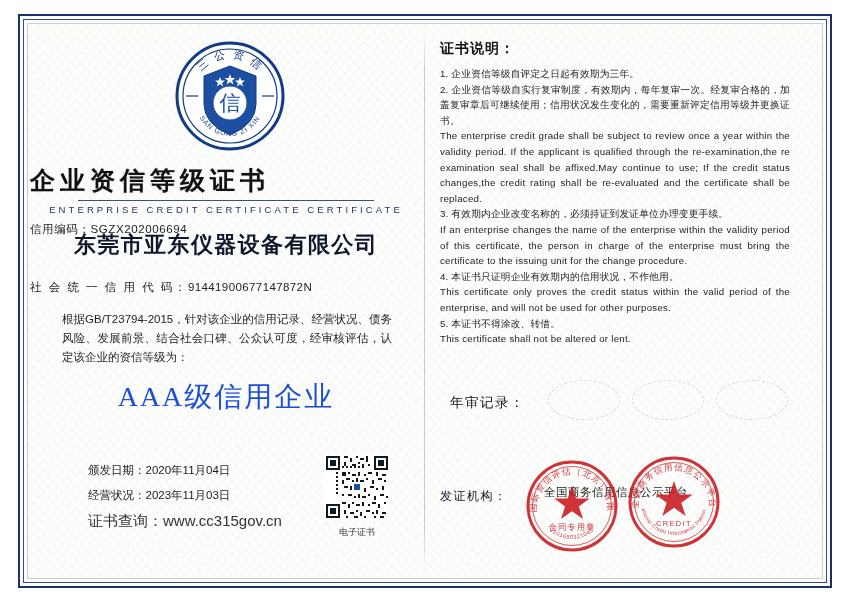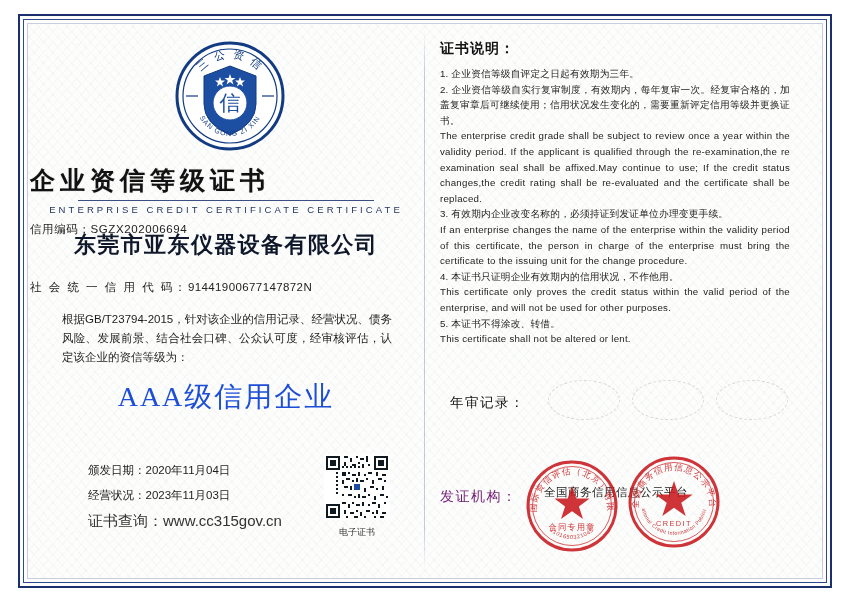--- a/index.html
+++ b/index.html
@@ -256,22 +256,22 @@
   }
   .slot.s1 { left: 0; }
   .slot.s2 { left: 84px; }
   .slot.s3 { left: 168px; }
 
   .issuer-label {
     position: absolute;
     left: 0;
     top: 448px;
     font-family: Liberation Serif, serif;
-    font-size: 14px;
-    color: #701a75;
+    font-size: 12px;
+    color: #0f172a;
     letter-spacing: 1.5px;
   }
   .issuer-lines {
     position: absolute;
     left: 104px;
     top: 440px;
     width: 268px;
     font-size: 11.5px;
     line-height: 24px;
     color: #1d1d1d;

